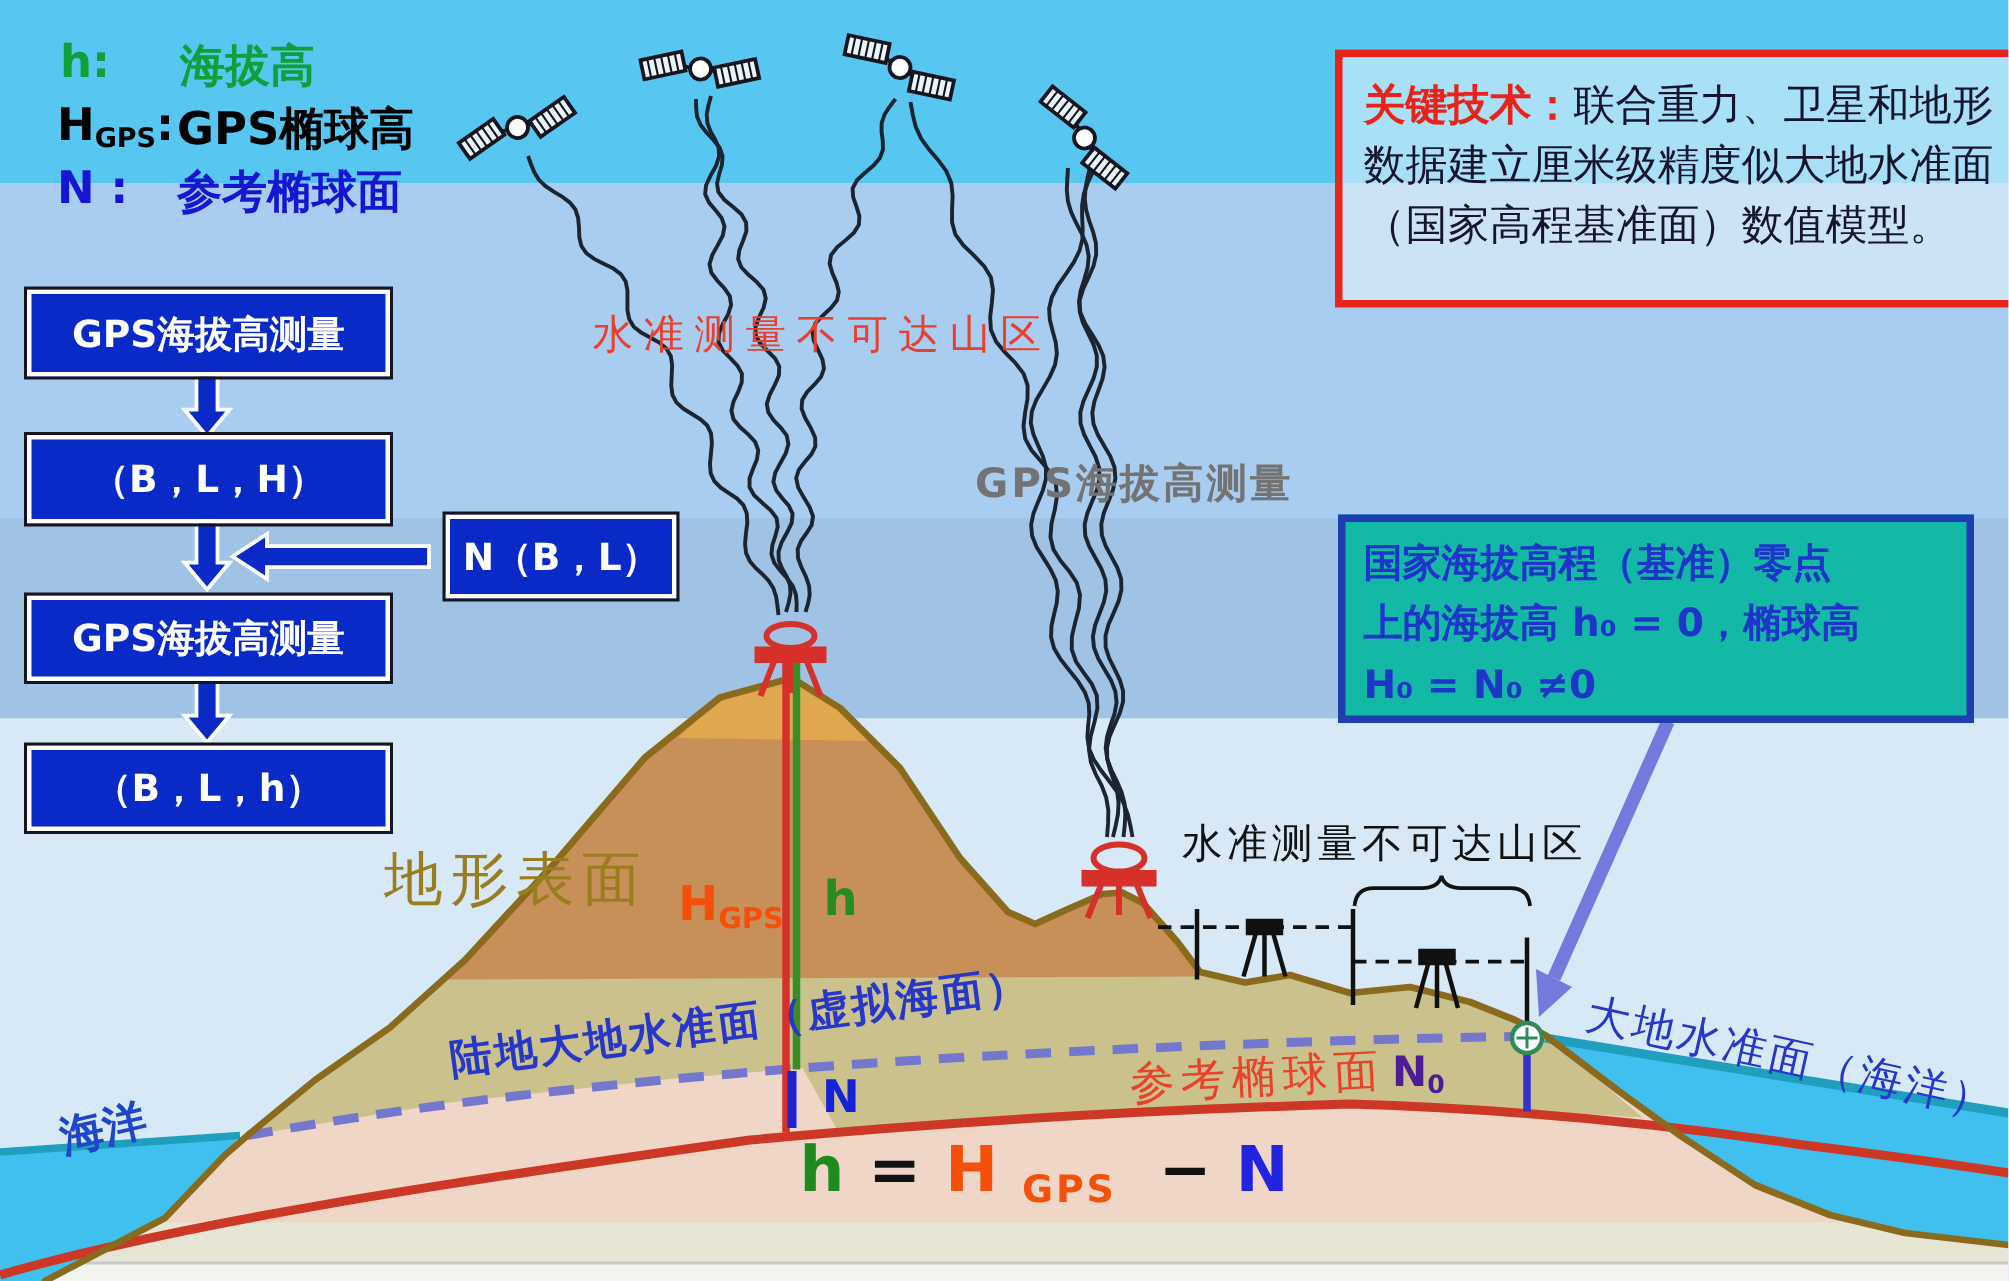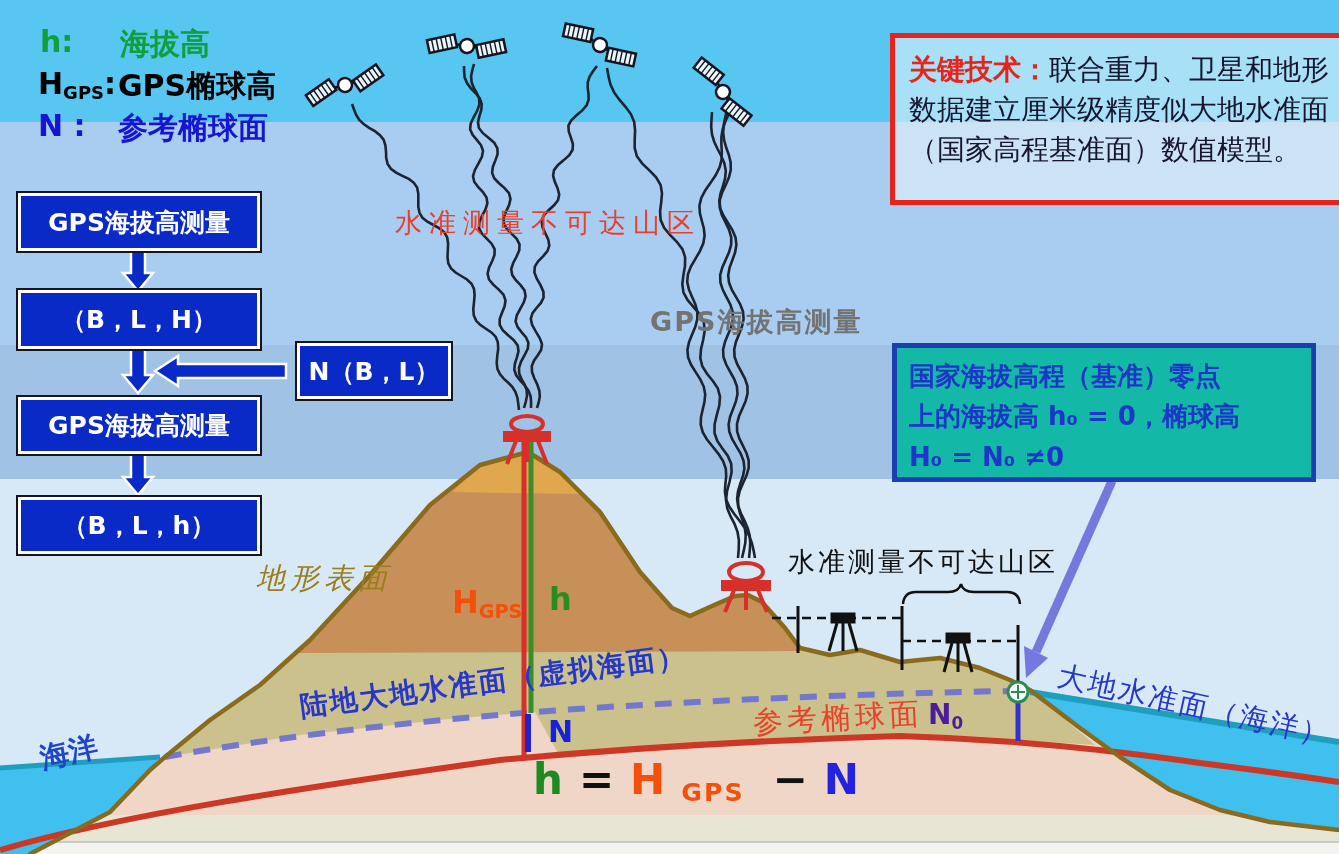--- a/index.html
+++ b/index.html
@@ -28,21 +28,21 @@
   #key-tech{position:absolute;left:890px;top:33px;width:478px;height:172px;border:5px solid var(--box-red);
     background:rgba(233,245,252,0.55);box-sizing:border-box;padding:12px 14px;font-size:28px;
     color:#15152E;line-height:1.42;font-weight:500;}
   #key-tech .kt-label{color:var(--box-red);font-weight:bold;}
   #datum-box{position:absolute;left:892px;top:343px;width:424px;height:139px;border:5px solid var(--datum-blue);
     background:#14b8a6;box-sizing:border-box;padding:8px 12px;font-size:26px;font-weight:bold;
     color:#1D35C8;line-height:1.55;white-space:nowrap;}
   .lbl{position:absolute;white-space:nowrap;}
   #lbl-mountain{left:395px;top:205px;font-size:27px;color:var(--text-red);letter-spacing:7px;font-weight:500;text-align:right;}
   #lbl-gpsmeasure{left:650px;top:304px;font-size:27px;color:#737373;font-weight:bold;letter-spacing:2px;}
-  #lbl-terrain{left:256px;top:559px;font-size:29px;color:#9A7D1E;letter-spacing:5px;font-style:italic;}
+  #lbl-terrain{left:256px;top:559px;font-size:39px;color:#9A7D1E;letter-spacing:5px;}
   #lbl-hgps{left:452px;top:583px;font-size:32px;font-weight:bold;color:#F4500C;}
   #lbl-h{left:549px;top:580px;font-size:32px;font-weight:bold;color:#2A8B22;}
   #lbl-landgeoid{left:300px;top:688px;font-size:28px;font-weight:bold;color:#2737C8;letter-spacing:2px;
     transform:rotate(-7.5deg);transform-origin:left center;}
   #lbl-n{left:548px;top:714px;font-size:30px;font-weight:bold;color:#1522D8;}
   #lbl-refell{left:753px;top:698px;font-size:30px;color:#E8422A;letter-spacing:4px;transform:rotate(-3deg);}
   #lbl-n0{left:928px;top:698px;font-size:28px;font-weight:bold;color:#4c1d95;}
   #lbl-oceangeoid{left:1058px;top:656px;font-size:29px;color:#2737C8;font-weight:500;letter-spacing:2px;
     transform:rotate(12.5deg);transform-origin:left center;}
   #lbl-ocean{left:40px;top:733px;font-size:29px;font-weight:bold;color:#1E46C8;transform:rotate(-13deg);}

